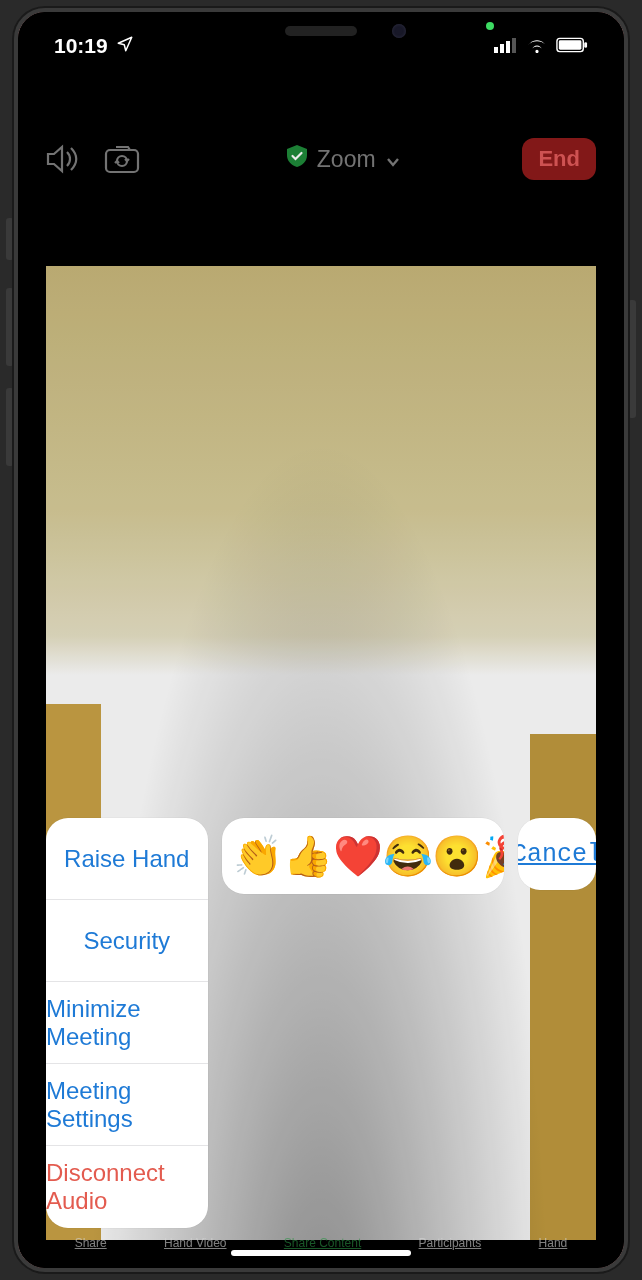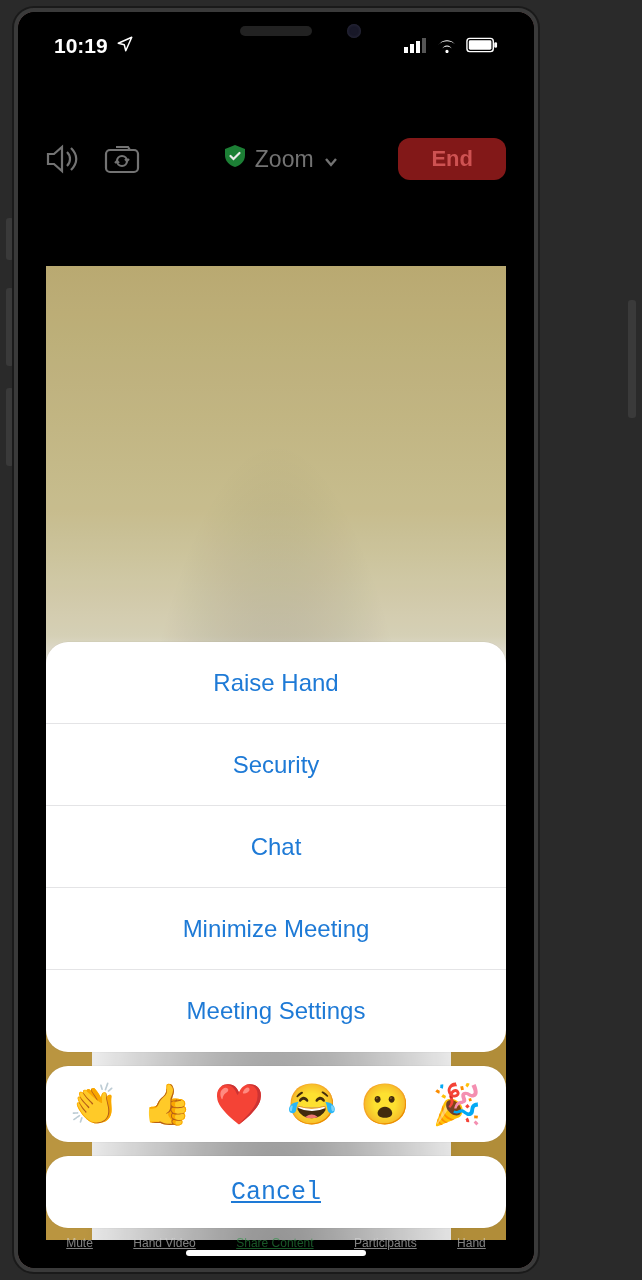--- a/index.html
+++ b/index.html
@@ -1,22 +1,22 @@
 <!DOCTYPE html>
 <html><head>
 <meta charset="utf-8">
 <style>
   * { box-sizing: border-box; margin: 0; padding: 0; }
   html, body { width: 642px; height: 1280px; background: #2a2a2a; font-family: -apple-system, "SF Pro Text", "Helvetica Neue", Arial, sans-serif; }
   .frame {
     position: absolute;
     left: 14px; top: 8px;
-    width: 524px; height: 1264px;
+    width: 614px; height: 1264px;
     background: #fca5a5;
-    border-radius: 20px;
+    border-radius: 31px;
     border: 4px solid #3a3a3a;
     box-shadow: 0 0 0 2px #1a1a1a, inset 0 0 0 2px #111;
     overflow: hidden;
   }
   .side-btn { position: absolute; background: #3a3a3a; border-radius: 3px; }
   .sb-left-1 { left: 6px; top: 218px; width: 8px; height: 42px; }
   .sb-left-2 { left: 6px; top: 288px; width: 8px; height: 78px; }
   .sb-left-3 { left: 6px; top: 388px; width: 8px; height: 78px; }
   .sb-right  { right: 6px; top: 300px; width: 8px; height: 118px; }
 
@@ -57,21 +57,21 @@
     color:#7d7d7d;
     z-index:5;
   }
   .topbar .ic { margin-right:24px; display:flex; align-items:center; justify-content:center; }
   .topbar .center { flex:1; display:flex; align-items:center; justify-content:center; gap:10px; color:#7d7d7d; font-size:23px;text-align:center; }
   .topbar .shield { color:#1f8a3a; }
   .end-btn {
     background:#8e1b1b; color:#b54; color:#c44; 
     color:#e05a5a;
     border-radius:12px;
-    padding:8px 33px;
+    padding:8px 16px;
     font-size:22px; font-weight:600;
   }
 
   
   .videobg {
     position:absolute; left:28px; right:28px; top:254px; bottom:28px;
     border-radius:0;
     overflow:hidden;
   }
   .videobg .ceiling { position:absolute; inset:0; background:linear-gradient(180deg, #c9b87b 0%, #d8cd9a 25%, #e8e2c6 38%, #fff 42%); }
@@ -79,21 +79,21 @@
   .videobg .wall-right { position:absolute; right:0; top:48%; width:12%; bottom:0; background:#c19a3e; }
   .videobg .shadow { position:absolute; inset:0; background: radial-gradient(ellipse at 50% 120%, rgba(0,0,0,0.45), transparent 60%); }
 
   
   .dim { position:absolute; inset:0; background:rgba(0,0,0,0.08); z-index:6; }
 
   
   .sheet-wrap {
     position:absolute; left:28px; right:28px; bottom:40px;
     z-index:10;
-    display:flex; flex-direction:column; gap:14px;
+    display:flex; flex-direction:row; gap:14px;
   }
   .sheet, .emoji-bar, .cancel-btn {
     background:#fff; border-radius:22px;
     box-shadow: 0 0 0 0.5px rgba(0,0,0,0.05);
     overflow:hidden;
   }
   .sheet-item {
     height:82px; display:flex; align-items:center; justify-content:center;
     font-size:24px; color:#1e7ad6;
     border-bottom:1px solid #e4e4e6;
@@ -220,45 +220,45 @@
     </div>
 
     <div class="videobg">
       <div class="ceiling"></div>
       <div class="wall-left"></div>
       <div class="wall-right"></div>
       <div class="shadow"></div>
     </div>
 
     <div class="bottom-toolbar">
-      <span>Mute</span>
+      <span>Share</span>
       <span>Hand Video</span>
       <span style="color:#2e9e4a">Share Content</span>
       <span>Participants</span>
       <span>Hand</span>
     </div>
 
     <div class="dim"></div>
 
     <div class="sheet-wrap">
       <div class="sheet">
         <div class="sheet-item">
             <span>Raise Hand</span>
           </div>
         <div class="sheet-item">
             <span>Security</span>
           </div>
         <div class="sheet-item">
-            <span>Chat</span>
-          </div>
-        <div class="sheet-item">
             <span>Minimize Meeting</span>
           </div>
         <div class="sheet-item">
             <span>Meeting Settings</span>
+          </div>
+        <div class="sheet-item danger">
+            <span>Disconnect Audio</span>
           </div>
       </div>
 
       <div class="emoji-bar">
         <span>👏</span>
         <span>👍</span>
         <span>❤️</span>
         <span>😂</span>
         <span>😮</span>
         <span>🎉</span>

